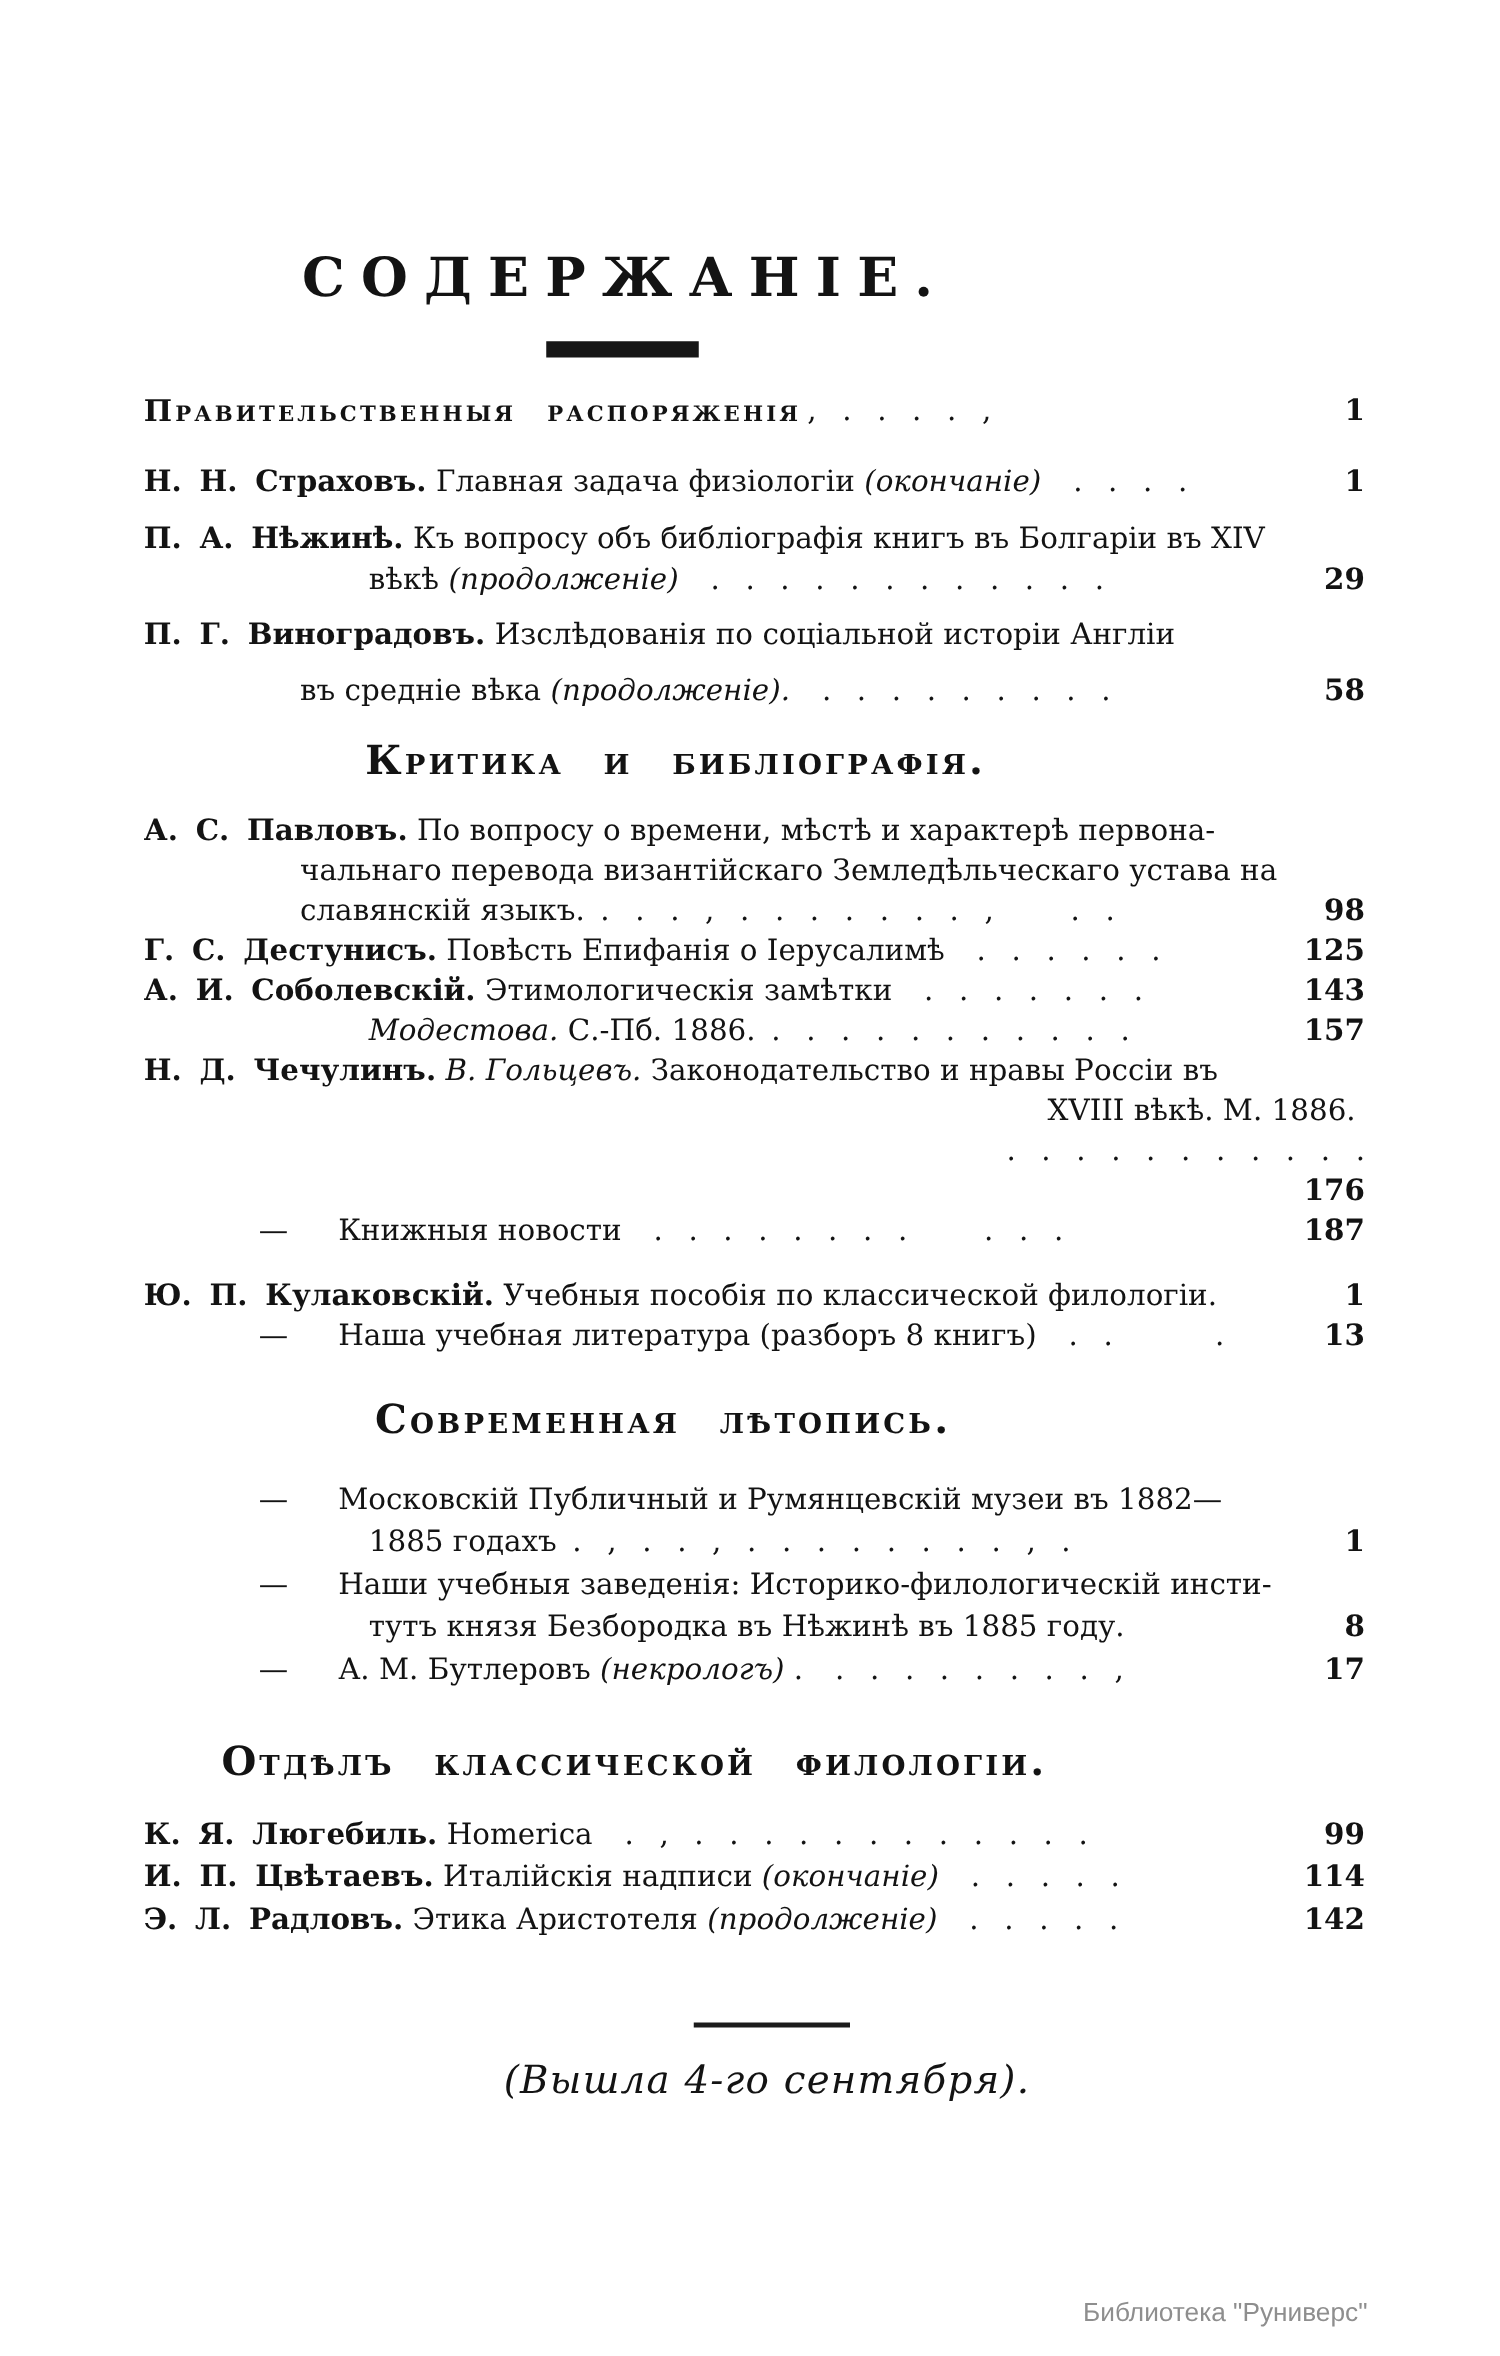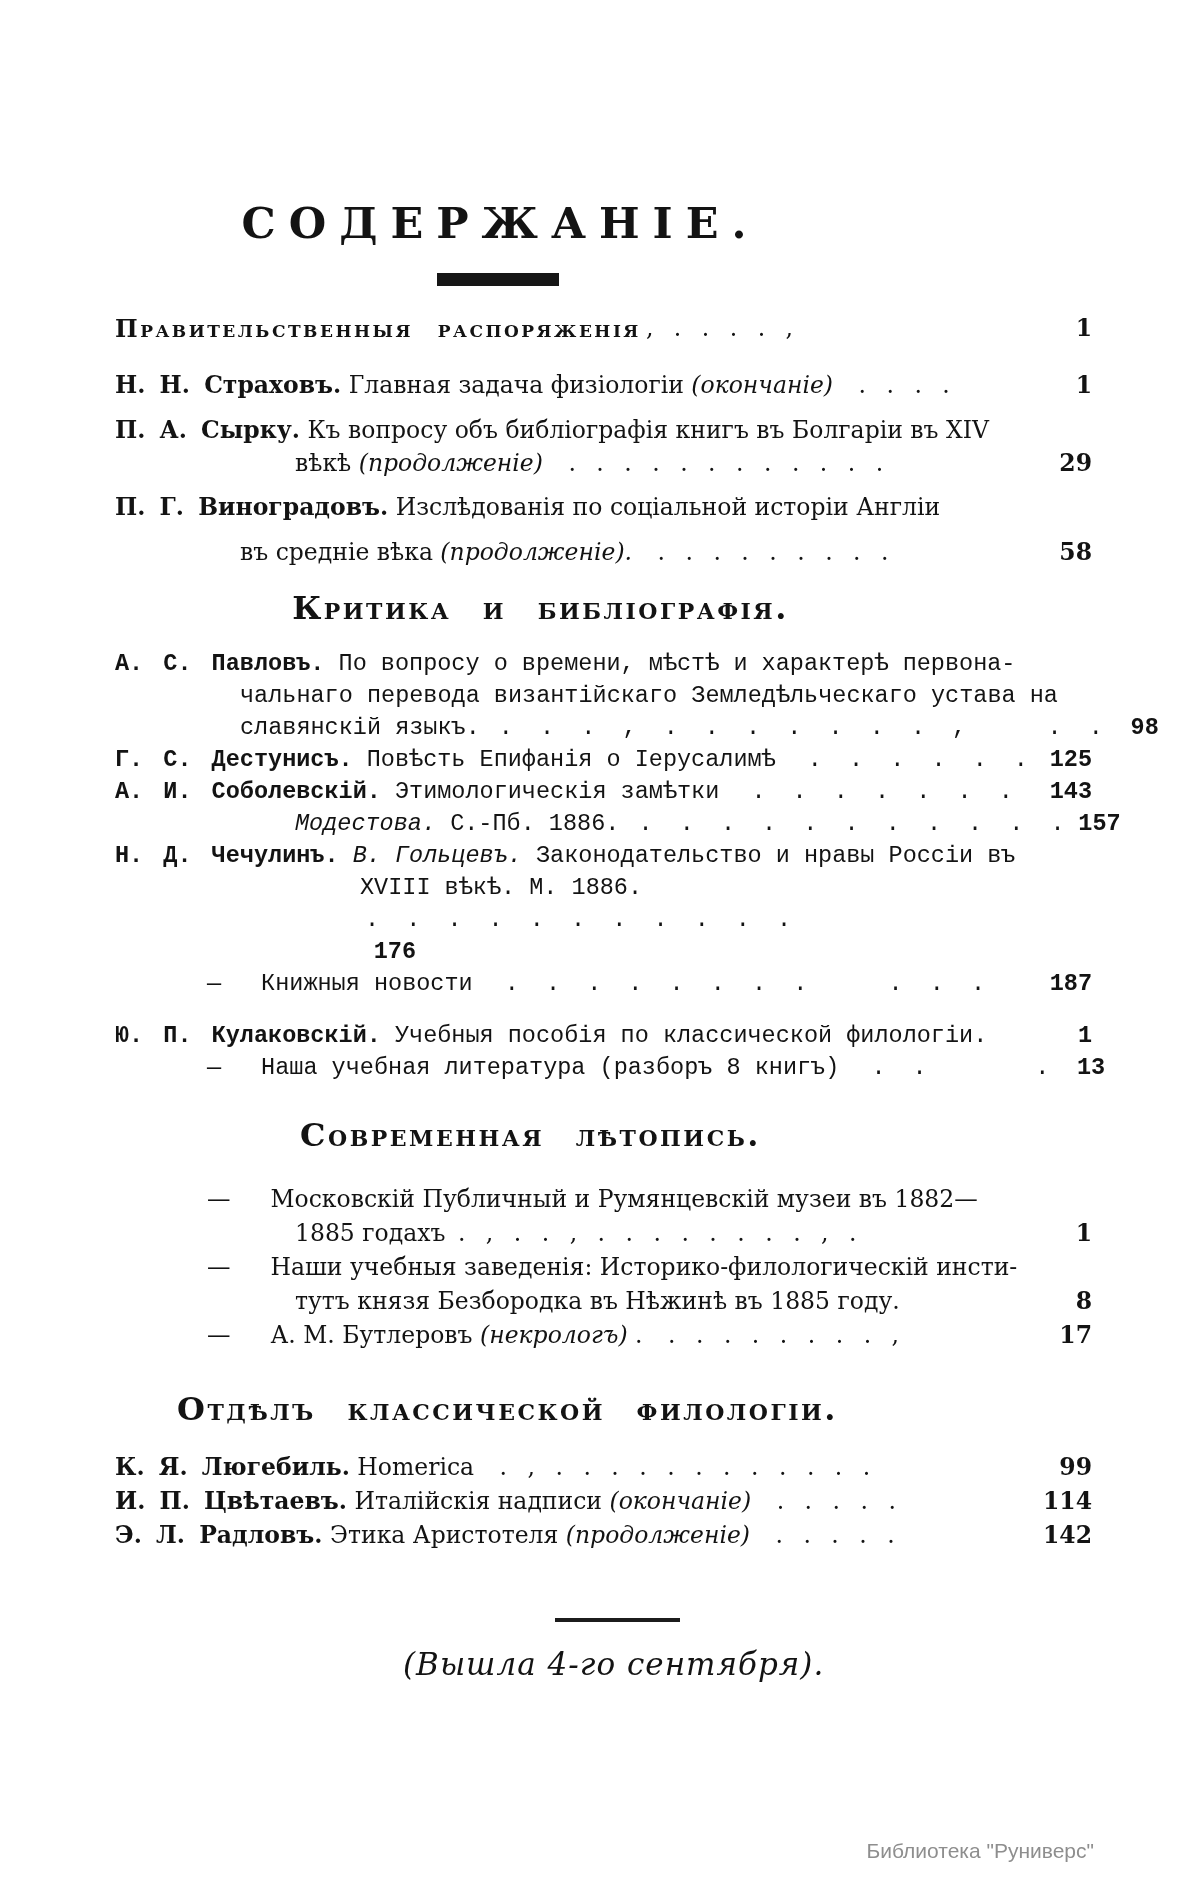--- a/index.html
+++ b/index.html
@@ -9,37 +9,37 @@
     font-family:"DejaVu Serif", serif;
     font-size:23.5px;
   }
   .page{padding:198px 108px 0 115px;}
   .title{
     font-size:43px;font-weight:700;letter-spacing:13px;
     text-align:center;position:relative;left:-103px;line-height:50px;
     white-space:nowrap;
   }
   .bar{width:122px;height:13px;background:#161616;margin:25px auto 0;position:relative;left:-106px;}
-  .row{display:flex;align-items:flex-start;line-height:33px;}
+  .row{display:flex;align-items:flex-end;line-height:33px;}
   .row span{white-space:pre;}
   .fill{flex:1 1 auto;}
   .b{font-weight:700;word-spacing:6px;}
   .i{font-style:italic;}
   .pg{min-width:56px;text-align:right;font-weight:700;}
   .dots{word-spacing:13px;padding-left:5px;}
   .r-caps .t{font-variant:small-caps;font-weight:700;letter-spacing:2.5px;word-spacing:14px;font-size:24px;}
   .r-caps{margin-top:26px;}
   .heading{
     font-weight:700;font-variant:small-caps;letter-spacing:2.5px;word-spacing:18px;
     text-align:center;font-size:32px;line-height:34px;position:relative;white-space:nowrap;
   }
   .off1{left:-63px;margin-top:22px;margin-bottom:23px;}
   .off2{left:-73px;margin-top:34px;margin-bottom:30px;}
   .off3{left:-96px;margin-top:40px;margin-bottom:24px;}
-  .sec-crit .row{line-height:32px;font-family:Liberation Mono, monospace;}
+  .sec-crit .row{line-height:32px;}
   .sec-mid .row{line-height:34px;}
   .g11{margin-top:11px;} .g12{margin-top:12px;} .g20{margin-top:20px;} .g24{margin-top:24px;}
   .c1{padding-left:125px;} .c2{padding-left:180px;} .c3{padding-left:245px;flex-direction:column;}
   .r-dash{padding-left:92px;}
   .r-dash .dash{margin-right:40px;}
   .rule{width:125px;height:4px;background:#1c1c1c;margin-top:66px;margin-left:440px;}
   .editor{margin-top:12px;margin-left:470px;font-size:24px;line-height:34px;white-space:pre;}
   .editor .b{letter-spacing:1.5px;}
   .release{
     margin-top:20px;margin-left:288px;font-size:31px;line-height:44px;
@@ -68,21 +68,21 @@
   <div class="row g24">
     <span class="b">Н. Н. Страховъ.</span>
     <span> Главная задача физіологіи </span>
     <span class="i">(окончаніе)</span>
     <span class="dots"> . . . .</span>
     <span class="fill"></span>
     <span class="pg">1</span>
   </div>
 
   <div class="row g12">
-    <span class="b">П. А. Сырку.</span>
+    <span class="b">П. А. Нѣжинѣ.</span>
     <span> Къ вопросу объ библіографія книгъ въ Болгаріи въ XIV</span>
   </div>
 
   <div class="row c2">
     <span>вѣкѣ </span>
     <span class="i">(продолженіе)</span>
     <span class="dots"> . . . . . . . . . . . .</span>
     <span class="fill"></span>
     <span class="pg">29</span>
   </div>

